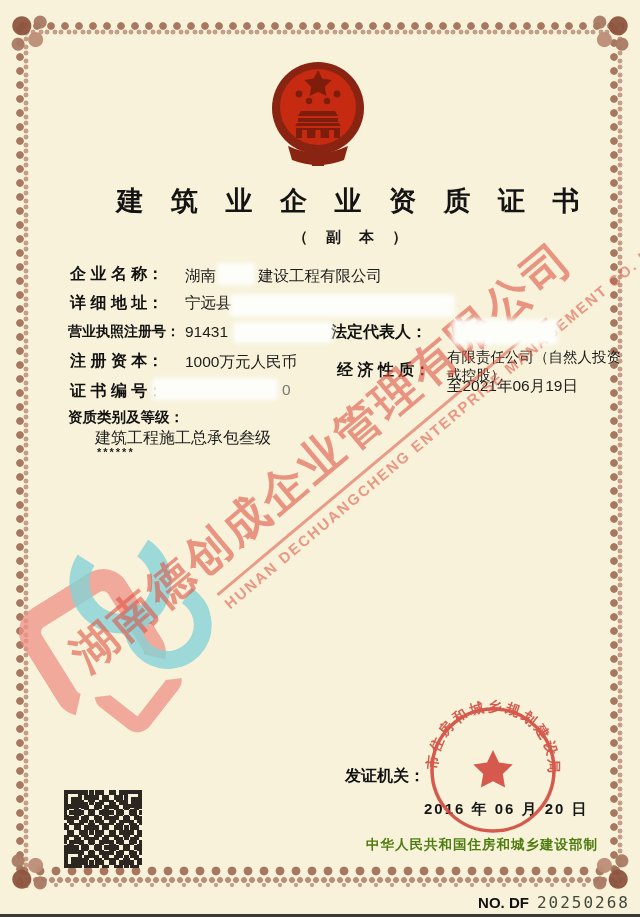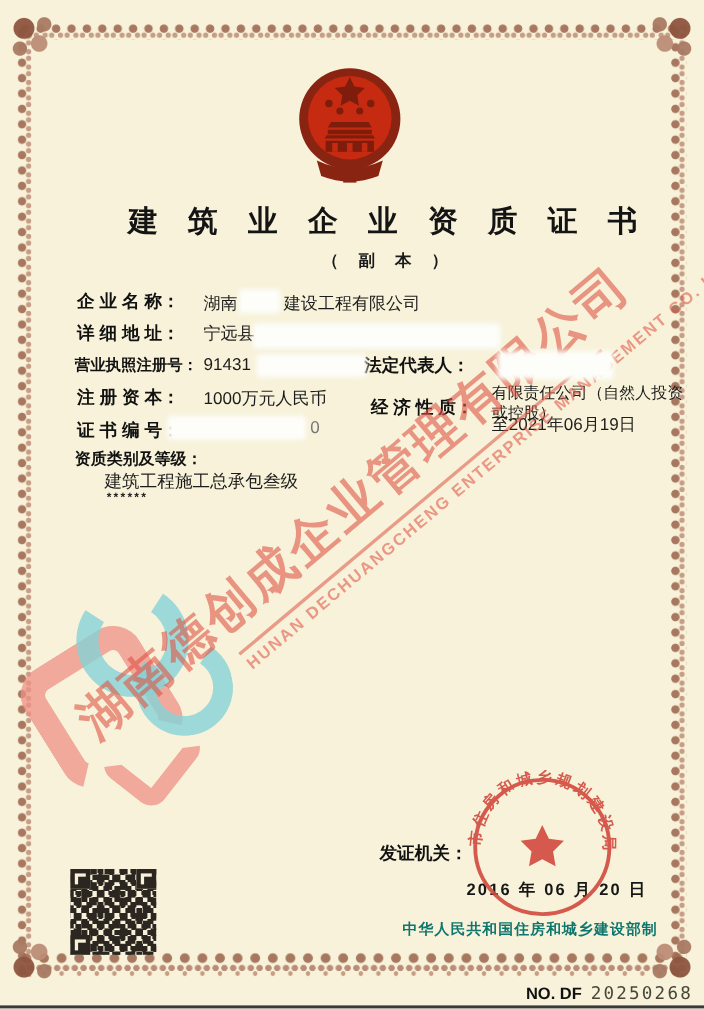--- a/index.html
+++ b/index.html
@@ -86,21 +86,21 @@
         repeating-conic-gradient(#2b2620 0 25%, rgba(0,0,0,0) 0 50%) 3px 5px/14px 14px,
         #f6f1d8;}
   .finder{position:absolute;width:18px;height:18px;border:4px solid #2b2620;background:#f6f1d8;box-sizing:border-box;}
   .finder::after{content:"";position:absolute;left:3px;top:3px;width:8px;height:8px;background:#2b2620;}
   .finder.f1{left:0;top:0;} .finder.f2{right:0;top:0;} .finder.f3{left:0;bottom:0;}
 
   .issuer-label{position:absolute;left:345px;top:766px;font-weight:bold;font-size:16px;color:#111;z-index:2;}
   .seal{position:absolute;left:423px;top:700px;width:140px;height:140px;z-index:5;opacity:.9;}
   .issue-date{position:absolute;left:424px;top:800px;font-weight:bold;font-size:15px;
       color:#161616;letter-spacing:2px;z-index:2;white-space:nowrap;}
-  .maker{position:absolute;left:366px;top:836px;font-weight:bold;font-size:13.5px;color:#0f766e;
+  .maker{position:absolute;left:366px;top:836px;font-weight:bold;font-size:13.5px;color:#4d7c0f;
       letter-spacing:1px;z-index:2;white-space:nowrap;}
 
   .footer{position:absolute;left:0;top:893px;width:640px;display:flex;align-items:baseline;z-index:2;}
   .footer-query{margin-left:28px;font-weight:bold;font-size:11.5px;color:#161616;white-space:nowrap;}
   .serial{margin-left:auto;margin-right:10px;display:flex;align-items:baseline;gap:8px;}
   .serial-prefix{font-weight:bold;font-size:15px;color:#111;}
   .serial-number{font-family:"DejaVu Sans Mono",monospace;font-size:16px;color:#454839;letter-spacing:2px;}
   .scan-line{position:absolute;left:0;bottom:0;width:640px;height:3px;background:#3a3a3a;}
 </style>
 </head>

